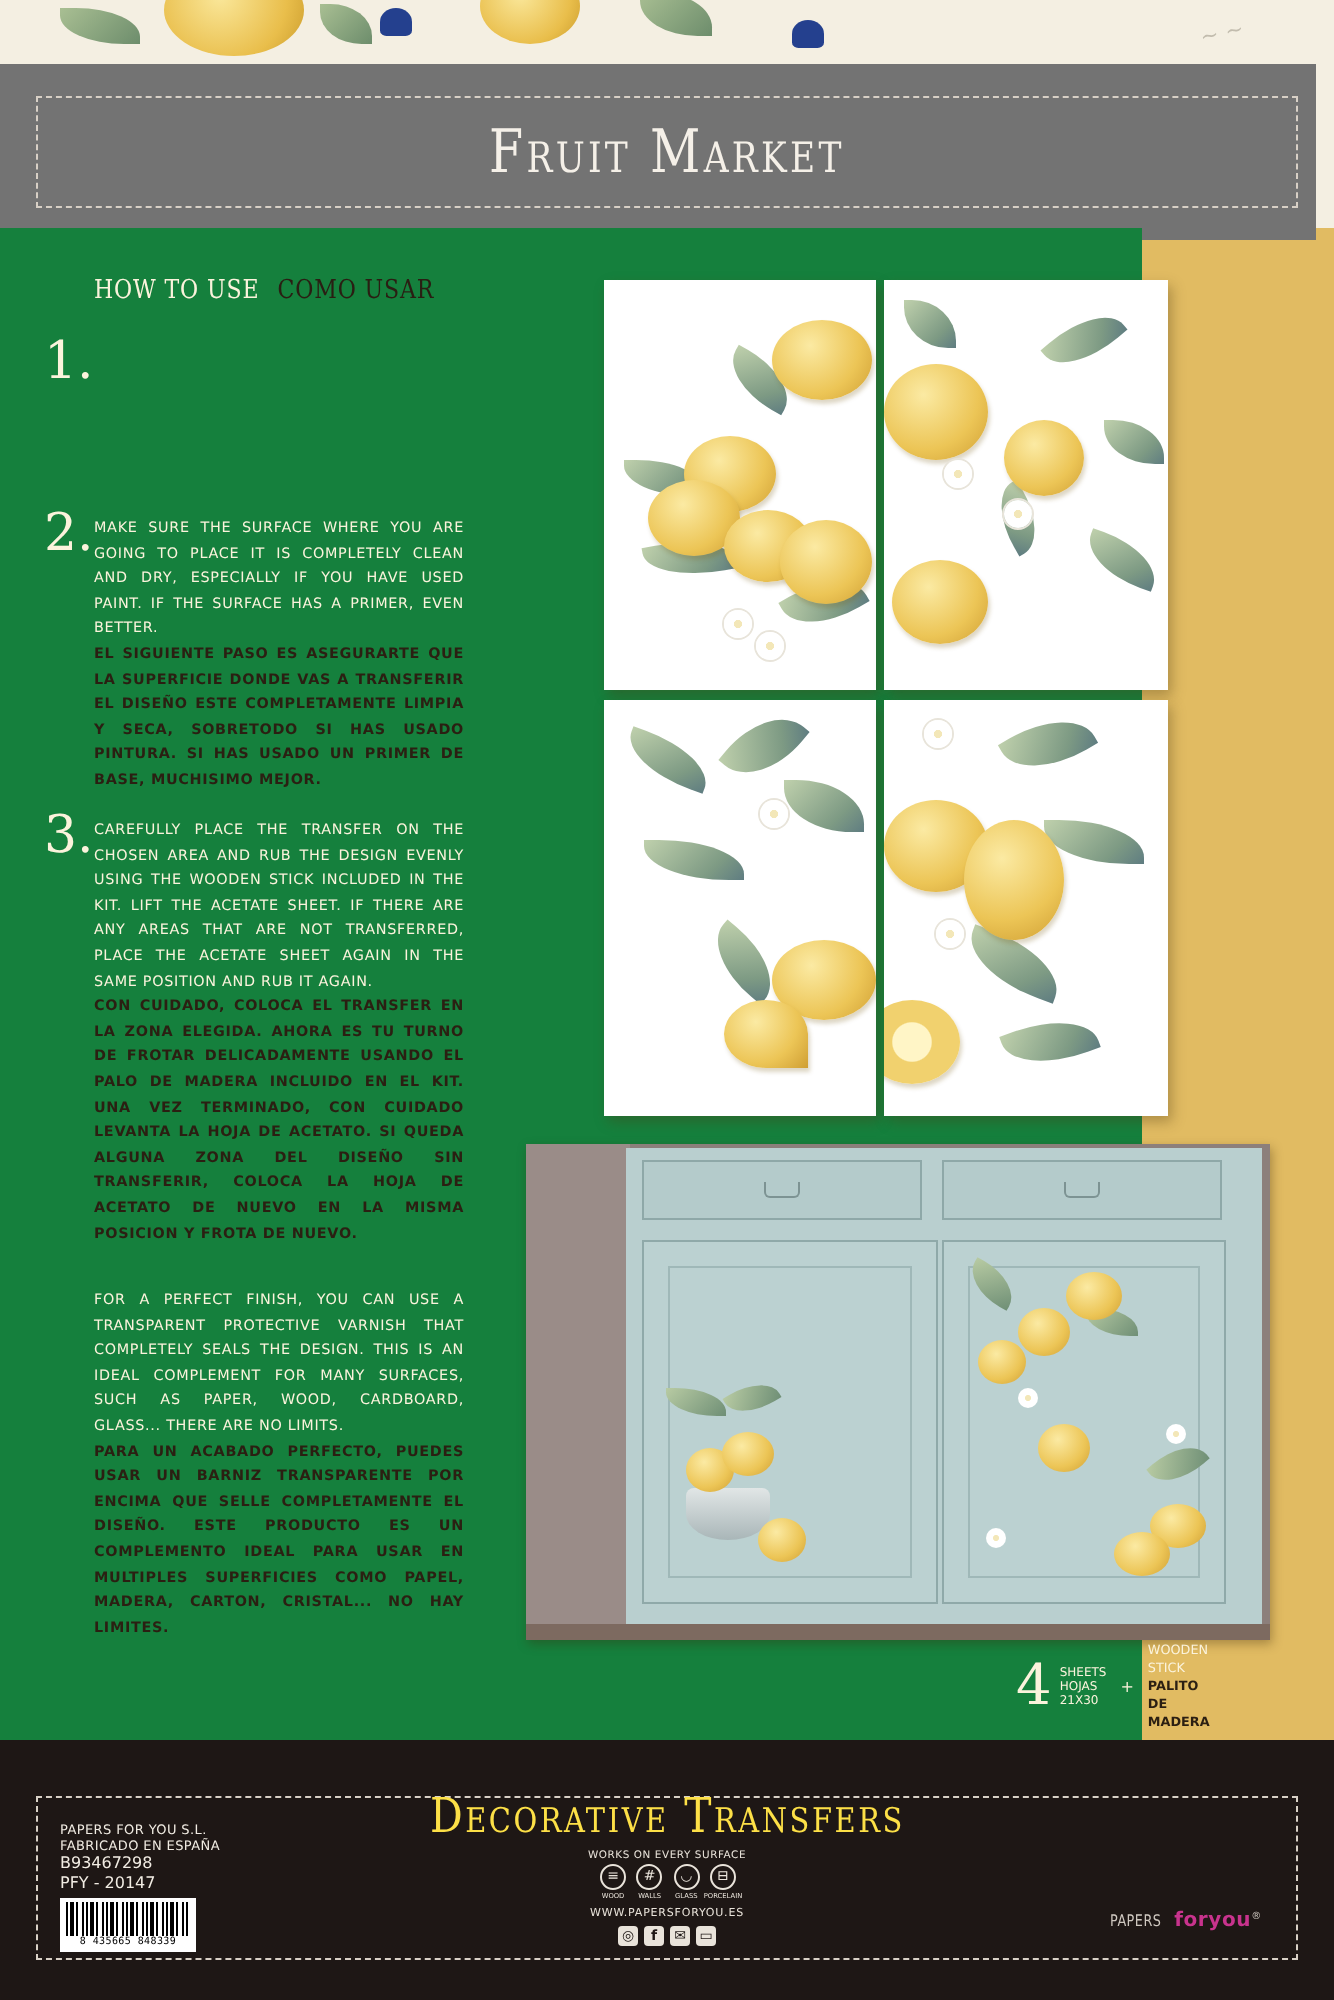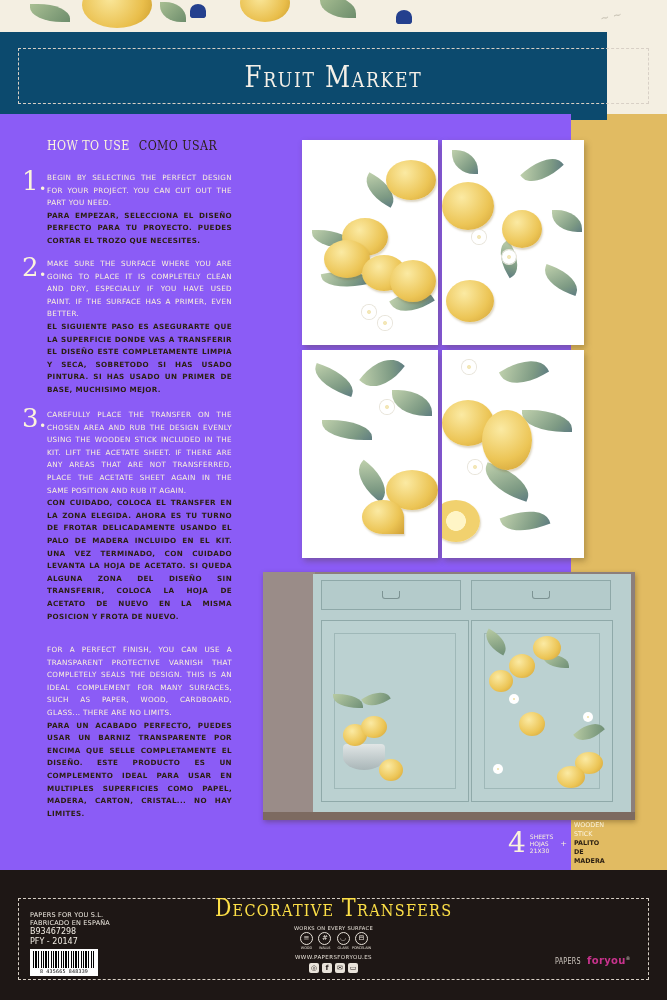--- a/index.html
+++ b/index.html
@@ -23,43 +23,43 @@
   .top-strip .leaf {
     position: absolute; border-radius: 0 80% 0 80%;
     background: linear-gradient(135deg, #a9bf93, #6d8d6c);
   }
   .top-strip .blue-flower {
     position: absolute; width: 16px; height: 14px;
     background: #24408e; border-radius: 50% 50% 20% 20%;
   }
 
   .title-band {
-    position: absolute; left: 0; top: 32px; width: 607px; height: 90px;
-    background: #0c4a6e;
+    position: absolute; left: 0; top: 32px; width: 658px; height: 90px;
+    background: #737373;
   }
   .title-band { top: 32px; height: 88px; }
   .title-band { height: 87px; }
   .title-frame {
     position: absolute; left: 18px; top: 16px; width: 631px; height: 56px;
     border: 1.5px dashed #d8d0c6;
     display: flex; align-items: center; justify-content: center;
   }
   .title-text {
     color: #f5f0e8; font-family: "DejaVu Serif", serif; font-size: 30px;
     letter-spacing: 2px; font-variant: small-caps; font-weight: normal;
     transform: scaleX(.82);
   }
 
   
   .title-band { top: 32px; height: 88px; }
 
   
   .main-panel {
     position: absolute; left: 0; top: 114px; width: 571px; height: 756px;
-    background: #8b5cf6;
+    background: #15803d;
   }
 
   .howto-heading {
     position: absolute; left: 47px; top: 24px;
     font-size: 13px; letter-spacing: .5px; text-transform: uppercase;
     transform: scaleX(.85); transform-origin: left;
   }
   .howto-heading .en { color: #fbf3dc; }
   .howto-heading .es { color: #2a1e13; margin-left: 6px; }
 
@@ -269,24 +269,20 @@
 
 <div class="main-panel">
 
   <div class="howto-heading">
     <span class="en">How to use</span>
     <span class="es">Como usar</span>
   </div>
 
   <div class="step" style="top:58px;">
     <div class="step-num">1.</div>
-    <div class="step-body">
-      <p class="txt en">Begin by selecting the perfect design for your project. You can cut out the part you need.</p>
-      <p class="txt es">Para empezar, selecciona el diseño perfecto para tu proyecto. Puedes cortar el trozo que necesites.</p>
-    </div>
   </div>
 
   <div class="step" style="top:144px;">
     <div class="step-num">2.</div>
     <div class="step-body">
       <p class="txt en">Make sure the surface where you are going to place it is completely clean and dry, especially if you have used paint. If the surface has a primer, even better.</p>
       <p class="txt es">El siguiente paso es asegurarte que la superficie donde vas a transferir el diseño este completamente limpia y seca, sobretodo si has usado pintura. Si has usado un primer de base, muchisimo mejor.</p>
     </div>
   </div>
 

